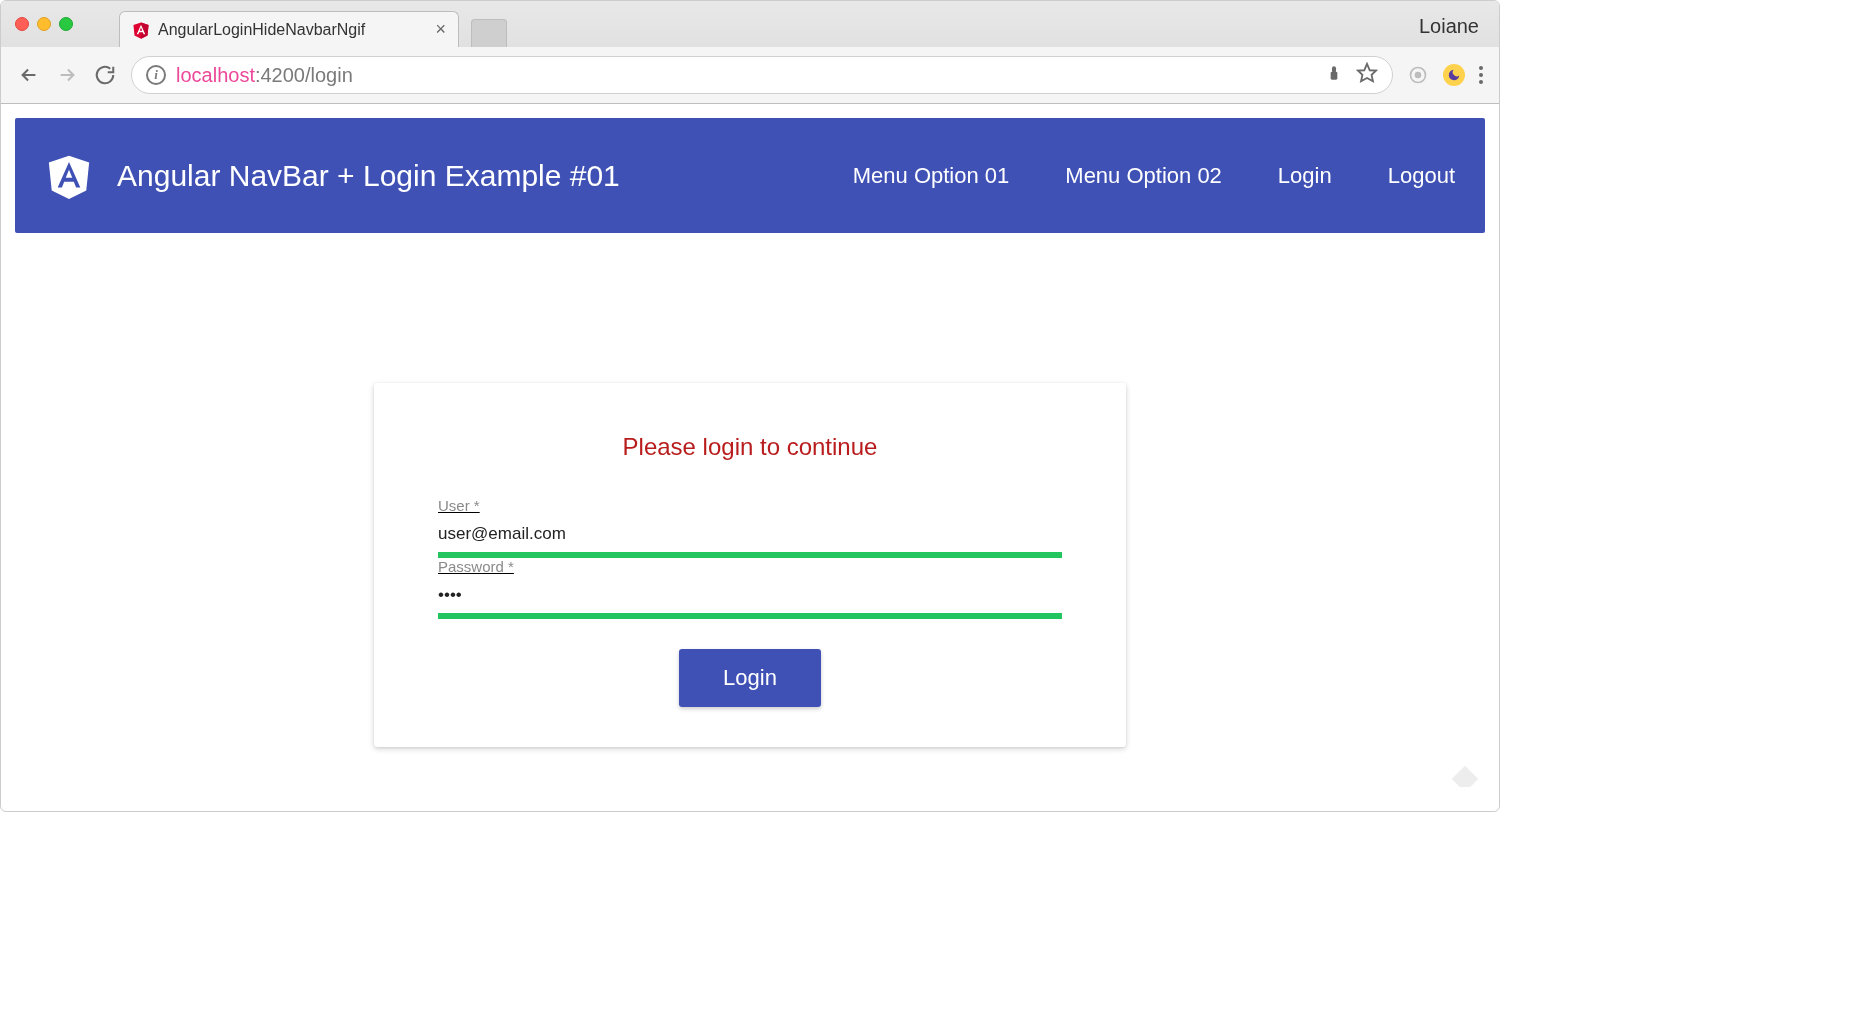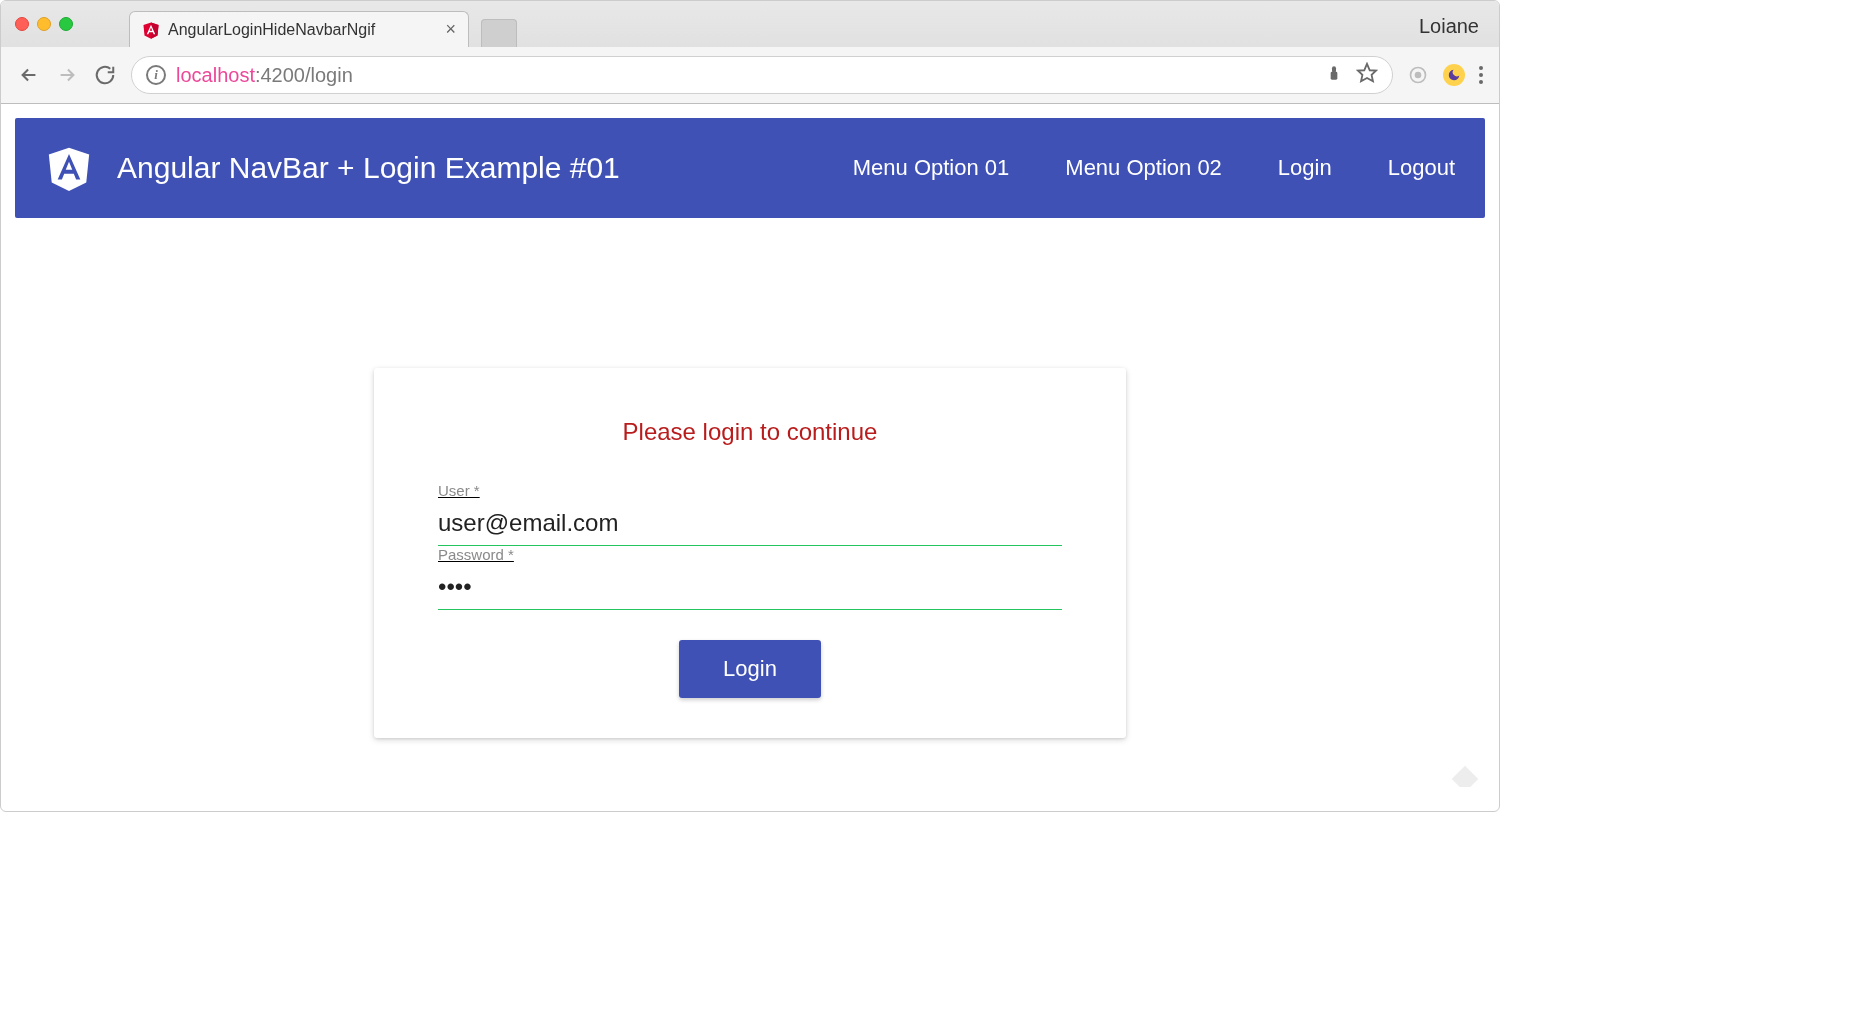--- a/index.html
+++ b/index.html
@@ -19,21 +19,21 @@
     }
     
     .browser-chrome {
       background: linear-gradient(#e8e8e8, #d8d8d8);
       border-bottom: 1px solid #bdbdbd;
     }
     .tab-bar {
       height: 46px;
       display: flex;
       align-items: flex-end;
-      padding: 0 18px;
+      padding: 0 8px;
       position: relative;
     }
     .traffic-lights {
       display: flex;
       gap: 8px;
       position: absolute;
       left: 14px;
       top: 16px;
     }
     .traffic-light {
@@ -160,21 +160,21 @@
       background: #6a6a6a;
       border-radius: 50%;
     }
     
     .page {
       padding: 14px;
     }
     .navbar {
       background: #3f51b5;
       color: #fff;
-      height: 100px;
+      height: 115px;
       display: flex;
       align-items: center;
       padding: 17px 30px;
       border-radius: 2px;
     }
     .navbar-logo {
       width: 48px;
       height: 52px;
       margin-right: 24px;
     }
@@ -218,22 +218,22 @@
     }
     .form-label {
       font-size: 15px;
       color: #8a8a8a;
       display: block;
       margin-bottom: 6px;
     }
     .form-input {
       width: 100%;
       border: none;
-      border-bottom: 1px solid #22c55e;
-      font-size: 24px;
+      border-bottom: 6px solid #22c55e;
+      font-size: 17px;
       padding: 4px 0 8px;
       outline: none;
       background: transparent;
       color: #222;
     }
     .login-btn-wrap {
       display: flex;
       justify-content: center;
       margin-top: 30px;
     }

